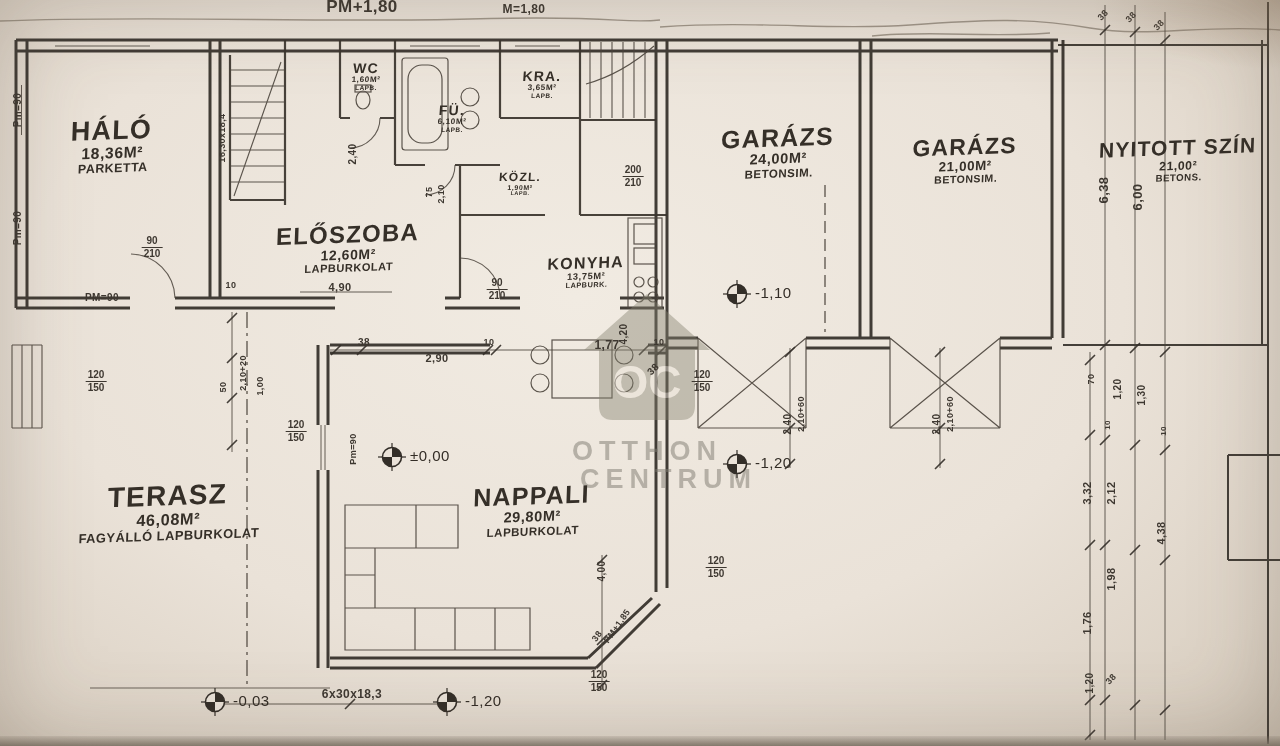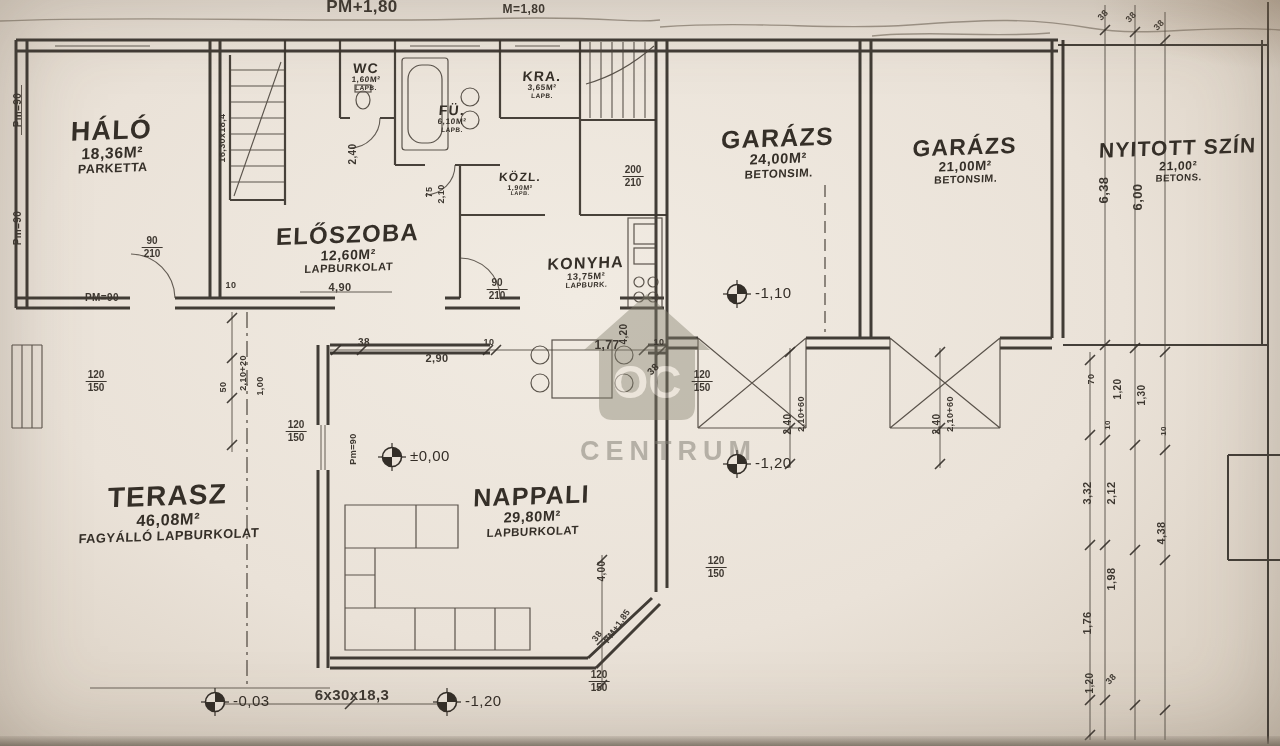--- a/index.html
+++ b/index.html
@@ -165,20 +165,21 @@
     <g stroke="#4b443c" stroke-width="1.1" fill="none" opacity=".8">
       <path d="M90,688 H330"></path>
     </g>
   </svg>
 
   <div id="watermark">
     <svg width="150" height="145" viewBox="0 0 150 145">
       <path d="M75,6 L138,62 L123,62 L123,118 Q123,132 109,132 L41,132 Q27,132 27,118 L27,62 L12,62 Z" fill="#84806f" opacity=".85"></path>
       <text x="75" y="110" text-anchor="middle" font-family="Liberation Sans, sans-serif" font-size="46" font-weight="700" fill="#e9e2d7">OC</text>
     </svg>
+    <div class="wm-text t1">OTTHON</div>
     <div class="wm-text t2">CENTRUM</div>
   </div>
 
   <div id="overlay">
       <div class="room" style="left: 112px; top: 146px; font-size: 27px; transform: translate(-50%, -50%) rotate(-2deg);">
         <div class="l1">HÁLÓ</div>
         <div class="l2">18,36M²</div>
         <div class="l3">PARKETTA</div>
       </div>
       <div class="room" style="left: 348px; top: 248px; font-size: 24px; transform: translate(-50%, -50%) rotate(-2deg);">
@@ -254,21 +255,21 @@
       <div class="dim" style="left: 623px; top: 334px; font-size: 10px; transform: translate(-50%, -50%) rotate(-90deg);">4,20</div>
       <div class="dim" style="left: 659px; top: 342px; font-size: 9px; transform: translate(-50%, -50%) rotate(0deg);">10</div>
       <div class="dim" style="left: 653px; top: 369px; font-size: 10px; transform: translate(-50%, -50%) rotate(-45deg);">38</div>
       <div class="dim" style="left: 223px; top: 387px; font-size: 9px; transform: translate(-50%, -50%) rotate(-90deg);">50</div>
       <div class="dim" style="left: 243px; top: 373px; font-size: 9px; transform: translate(-50%, -50%) rotate(-90deg);">2,10+20</div>
       <div class="dim" style="left: 260px; top: 386px; font-size: 9px; transform: translate(-50%, -50%) rotate(-90deg);">1,00</div>
       <div class="dim" style="left: 353px; top: 449px; font-size: 9px; transform: translate(-50%, -50%) rotate(-90deg);">Pm=90</div>
       <div class="dim" style="left: 601px; top: 571px; font-size: 10px; transform: translate(-50%, -50%) rotate(-90deg);">4,00</div>
       <div class="dim" style="left: 597px; top: 636px; font-size: 9px; transform: translate(-50%, -50%) rotate(-55deg);">38</div>
       <div class="dim" style="left: 617px; top: 626px; font-size: 9px; transform: translate(-50%, -50%) rotate(-55deg);">PM+1,85</div>
-      <div class="dim" style="left: 352px; top: 694px; font-size: 15px; transform: translate(-50%, -50%) rotate(0deg);">6x30x18,3</div>
+      <div class="dim" style="left: 352px; top: 694px; font-size: 12px; transform: translate(-50%, -50%) rotate(0deg);">6x30x18,3</div>
       <div class="dim" style="left: 787px; top: 424px; font-size: 10px; transform: translate(-50%, -50%) rotate(-90deg);">2,40</div>
       <div class="dim" style="left: 801px; top: 414px; font-size: 9px; transform: translate(-50%, -50%) rotate(-90deg);">2,10+60</div>
       <div class="dim" style="left: 936px; top: 424px; font-size: 10px; transform: translate(-50%, -50%) rotate(-90deg);">2,40</div>
       <div class="dim" style="left: 950px; top: 414px; font-size: 9px; transform: translate(-50%, -50%) rotate(-90deg);">2,10+60</div>
       <div class="dim" style="left: 1103px; top: 15px; font-size: 9px; transform: translate(-50%, -50%) rotate(-45deg);">38</div>
       <div class="dim" style="left: 1131px; top: 17px; font-size: 9px; transform: translate(-50%, -50%) rotate(-45deg);">38</div>
       <div class="dim" style="left: 1159px; top: 25px; font-size: 9px; transform: translate(-50%, -50%) rotate(-45deg);">38</div>
       <div class="dim" style="left: 1103px; top: 190px; font-size: 13px; transform: translate(-50%, -50%) rotate(-90deg);">6,38</div>
       <div class="dim" style="left: 1137px; top: 197px; font-size: 13px; transform: translate(-50%, -50%) rotate(-90deg);">6,00</div>
       <div class="dim" style="left: 1091px; top: 379px; font-size: 9px; transform: translate(-50%, -50%) rotate(-90deg);">70</div>

